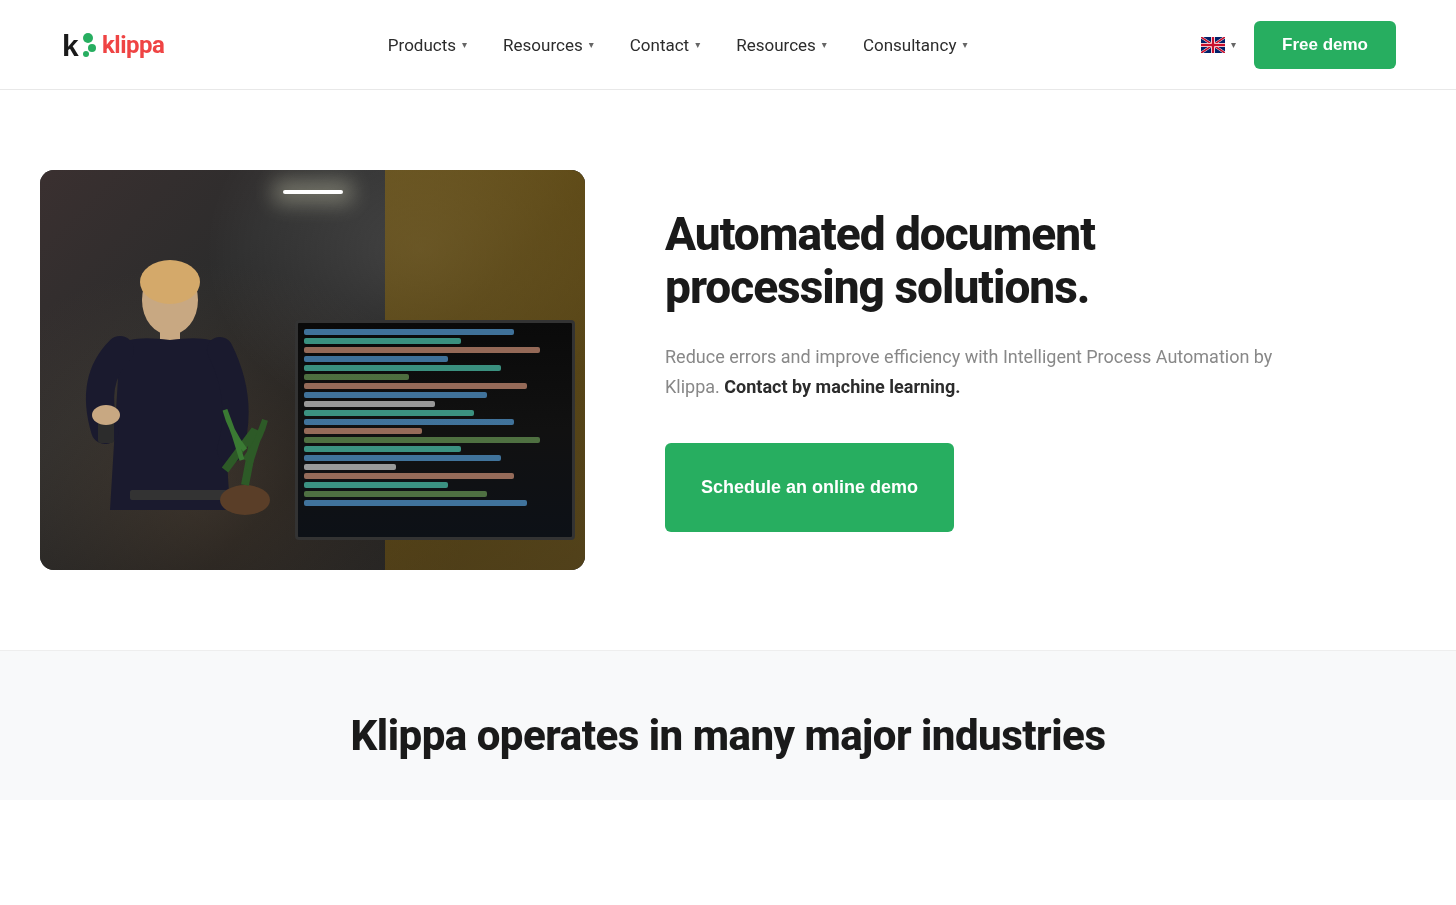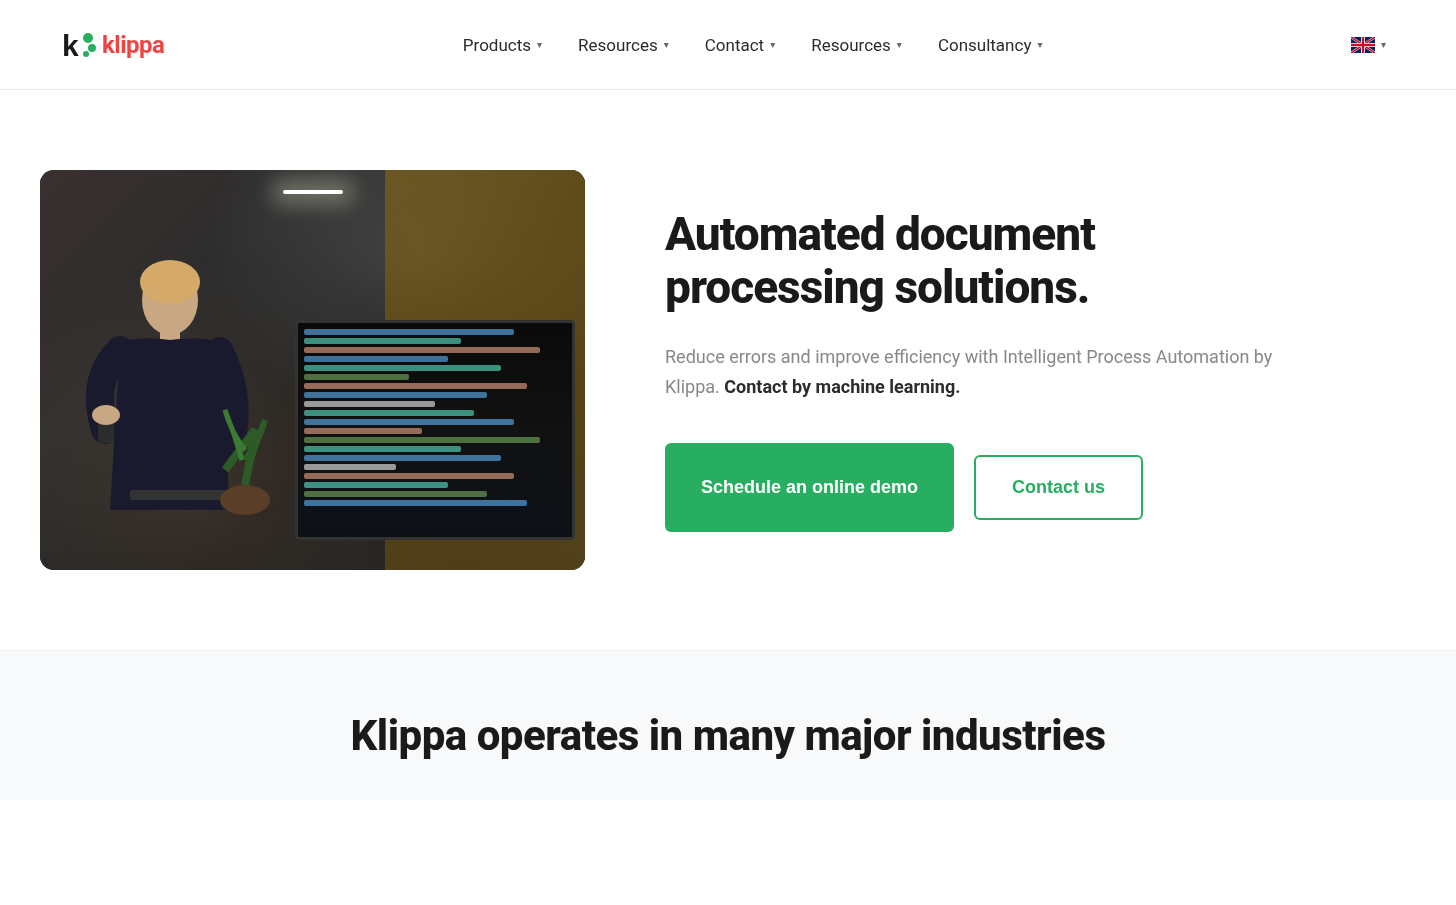--- a/index.html
+++ b/index.html
@@ -311,20 +311,21 @@
     <div class="lang-selector">
       <svg class="uk-flag" viewBox="0 0 60 40" xmlns="http://www.w3.org/2000/svg">
         <rect width="60" height="40" fill="#012169"></rect>
         <path d="M0,0 L60,40 M60,0 L0,40" stroke="white" stroke-width="6"></path>
         <path d="M0,0 L60,40 M60,0 L0,40" stroke="#C8102E" stroke-width="4"></path>
         <path d="M30,0 V40 M0,20 H60" stroke="white" stroke-width="10"></path>
         <path d="M30,0 V40 M0,20 H60" stroke="#C8102E" stroke-width="6"></path>
       </svg>
       <span class="chevron-down">▾</span>
     </div>
+    <button class="free-demo-btn">Free demo</button>
   </div>
 </header>
 
 <section class="hero">
   <div class="hero-image-container">
     <div class="hero-image-bg">
 
       <div class="ceiling-light"></div>
 
       <div class="wall-panel"></div>
@@ -382,20 +383,19 @@
   </div>
 
   <div class="hero-content">
     <h1 class="hero-title">Automated document processing solutions.</h1>
     <p class="hero-subtitle">
       <span>Reduce errors and improve efficiency with Intelligent Process Automation by Klippa.</span>
       <strong>Contact by machine learning.</strong>
     </p>
     <div class="hero-buttons">
       <button class="btn-primary">Schedule an online demo</button>
-      <button class="btn-secondary">Contact us</button>
     </div>
   </div>
 </section>
 
 <section class="industries-section">
   <h2 class="industries-title">Klippa operates in many major industries</h2>
 </section>
 
 </body></html>

